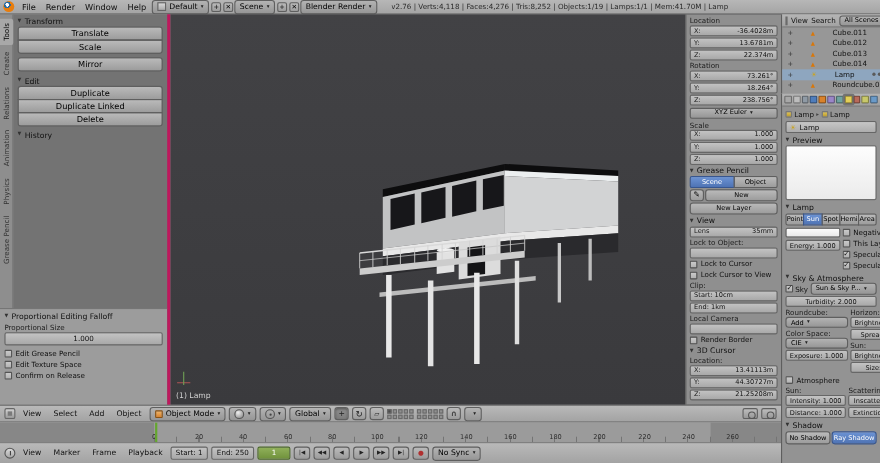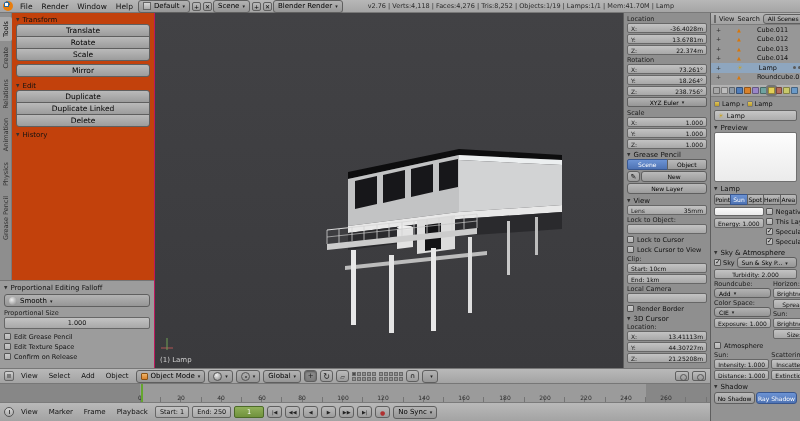--- a/index.html
+++ b/index.html
@@ -19,25 +19,25 @@
   .cbrow{display:flex;align-items:center;gap:3px;height:9px;font-size:6.5px;margin-bottom:1px;white-space:nowrap;overflow:hidden}
   .phead{display:flex;align-items:center;font-size:7px;color:#111;height:9px;white-space:nowrap;overflow:hidden}
   .phead::before{content:"▼";font-size:4.5px;margin-right:3px;color:#333}
   .seclab{font-size:6.5px;color:#1d1d1d;height:8px;white-space:nowrap}
   .menu{padding:0 4px;white-space:nowrap}
 
   
   .topbar{position:absolute;left:0;top:0;width:800px;height:13px;background:linear-gradient(#b7b7b7,#a5a5a5);border-bottom:1px solid #787878;display:flex;align-items:center;padding:0 3px;font-size:7.5px;gap:1px}
   .logo{width:10px;height:10px;border-radius:50%;background:radial-gradient(circle at 36% 34%,#fff 0 1.6px,#2a6aa0 1.7px 3px,#e87d0d 3.1px);margin-right:2px;flex:0 0 auto}
   .minibtn{width:9px;height:9px;font-size:6px;border-radius:2px;margin-left:1px}
-  .stats{font-size:6.5px;color:#2a2a2a;margin-left:24px;white-space:nowrap;overflow:hidden}
+  .stats{font-size:6.5px;color:#2a2a2a;margin-left:12px;white-space:nowrap;overflow:hidden}
   .scrico{width:8px;height:8px;background:linear-gradient(#d8d8d8,#aaa);border:1px solid #666;margin-right:3px}
 
   
-  .toolshelf{position:absolute;left:0;top:13px;width:155px;height:355px;background:#c2410c;border-right:1px solid #be185d;overflow:hidden}
+  .toolshelf{position:absolute;left:0;top:13px;width:155px;height:355px;background:#737373;border-right:3px solid #be185d;overflow:hidden}
   .vtabs{position:absolute;left:0;top:0;bottom:88px;width:12px;background:#8e8e8e;border-right:1px solid #7a7a7a;display:flex;flex-direction:column;align-items:center;padding-top:4px;gap:2px}
   .vtab{writing-mode:vertical-rl;transform:rotate(180deg);font-size:6.5px;color:#333;padding:4px 1px;line-height:10px;white-space:nowrap}
   .vtab.active{background:#a8a8a8;border-radius:2px 0 0 2px;color:#000}
   .shelfbody{position:absolute;left:12px;top:0;right:0;bottom:88px;padding:2px 4px;overflow:hidden}
   .stack{display:flex;flex-direction:column;margin-bottom:3px}
   .stack .btn{border-radius:0;margin-top:-1px}
   .stack .btn:first-child{border-radius:3px 3px 0 0;margin-top:0}
   .stack .btn:last-child{border-radius:0 0 3px 3px}
   .falloff{position:absolute;left:0;right:0;bottom:0;height:88px;background:#9c9c9c;border-top:1px solid #757575;padding:2px 4px}
   .falloff .phead{margin-bottom:2px}
@@ -162,38 +162,33 @@
       <span class="vtab">Create</span>
       <span class="vtab">Relations</span>
       <span class="vtab">Animation</span>
       <span class="vtab">Physics</span>
       <span class="vtab">Grease Pencil</span>
     </div>
     <div class="shelfbody">
       <div class="phead">Transform</div>
       <div class="stack">
         <div class="btn">Translate</div>
-        <div class="btn">Rotate</div>
         <div class="btn">Scale</div>
       </div>
       <div class="btn" style="margin-bottom:4px">Mirror</div>
       <div class="phead">Edit</div>
       <div class="stack">
         <div class="btn">Duplicate</div>
         <div class="btn">Duplicate Linked</div>
         <div class="btn">Delete</div>
       </div>
       <div class="phead">History</div>
     </div>
     <div class="falloff">
       <div class="phead">Proportional Editing Falloff</div>
-      <div class="dd" style="width:100%;margin-bottom:2px">
-          <span class="ico-smooth"></span>
-          <span>Smooth</span>
-        </div>
       <div class="seclab">Proportional Size</div>
       <div class="num slider" style="height:12px;font-size:6.5px;margin-bottom:3px">
           <span>1.000</span>
         </div>
       <div class="cbrow">
           <span class="cb"></span>
           <span>Edit Grease Pencil</span>
         </div>
       <div class="cbrow">
           <span class="cb"></span>

